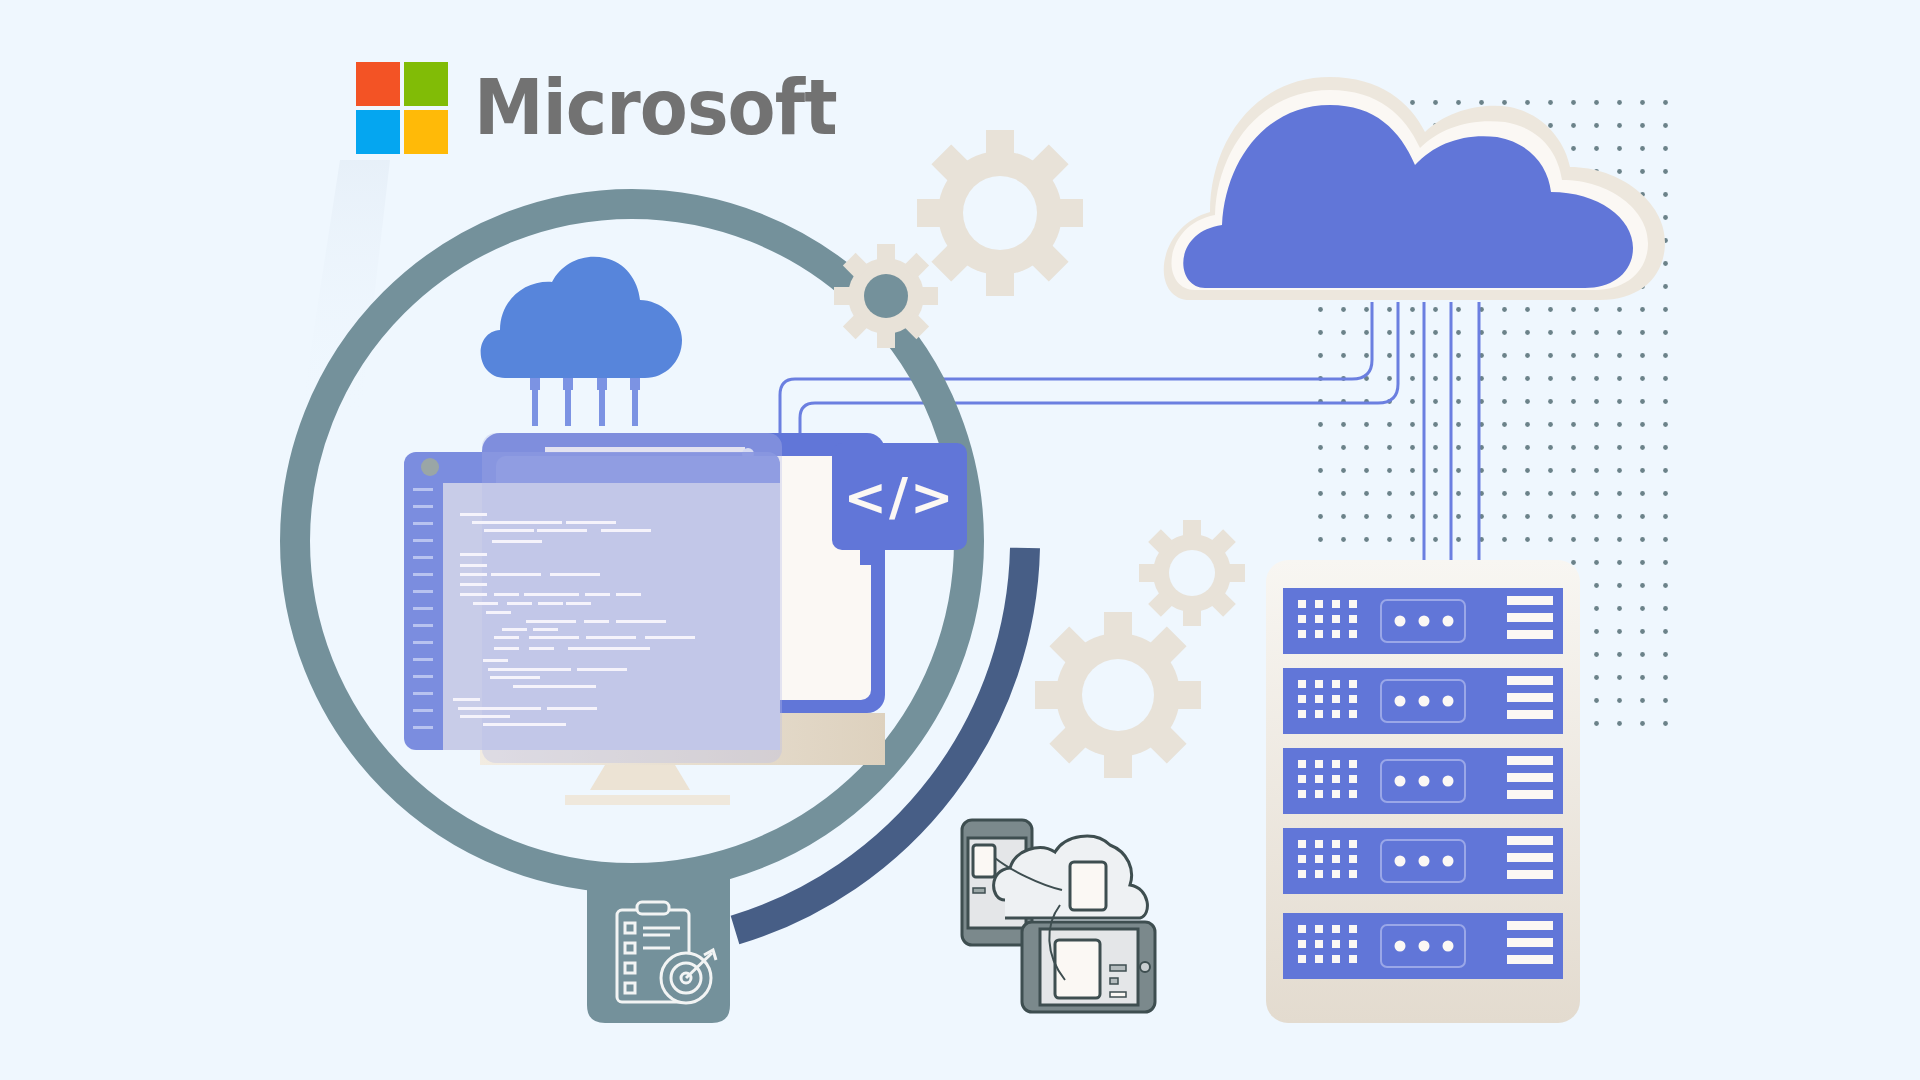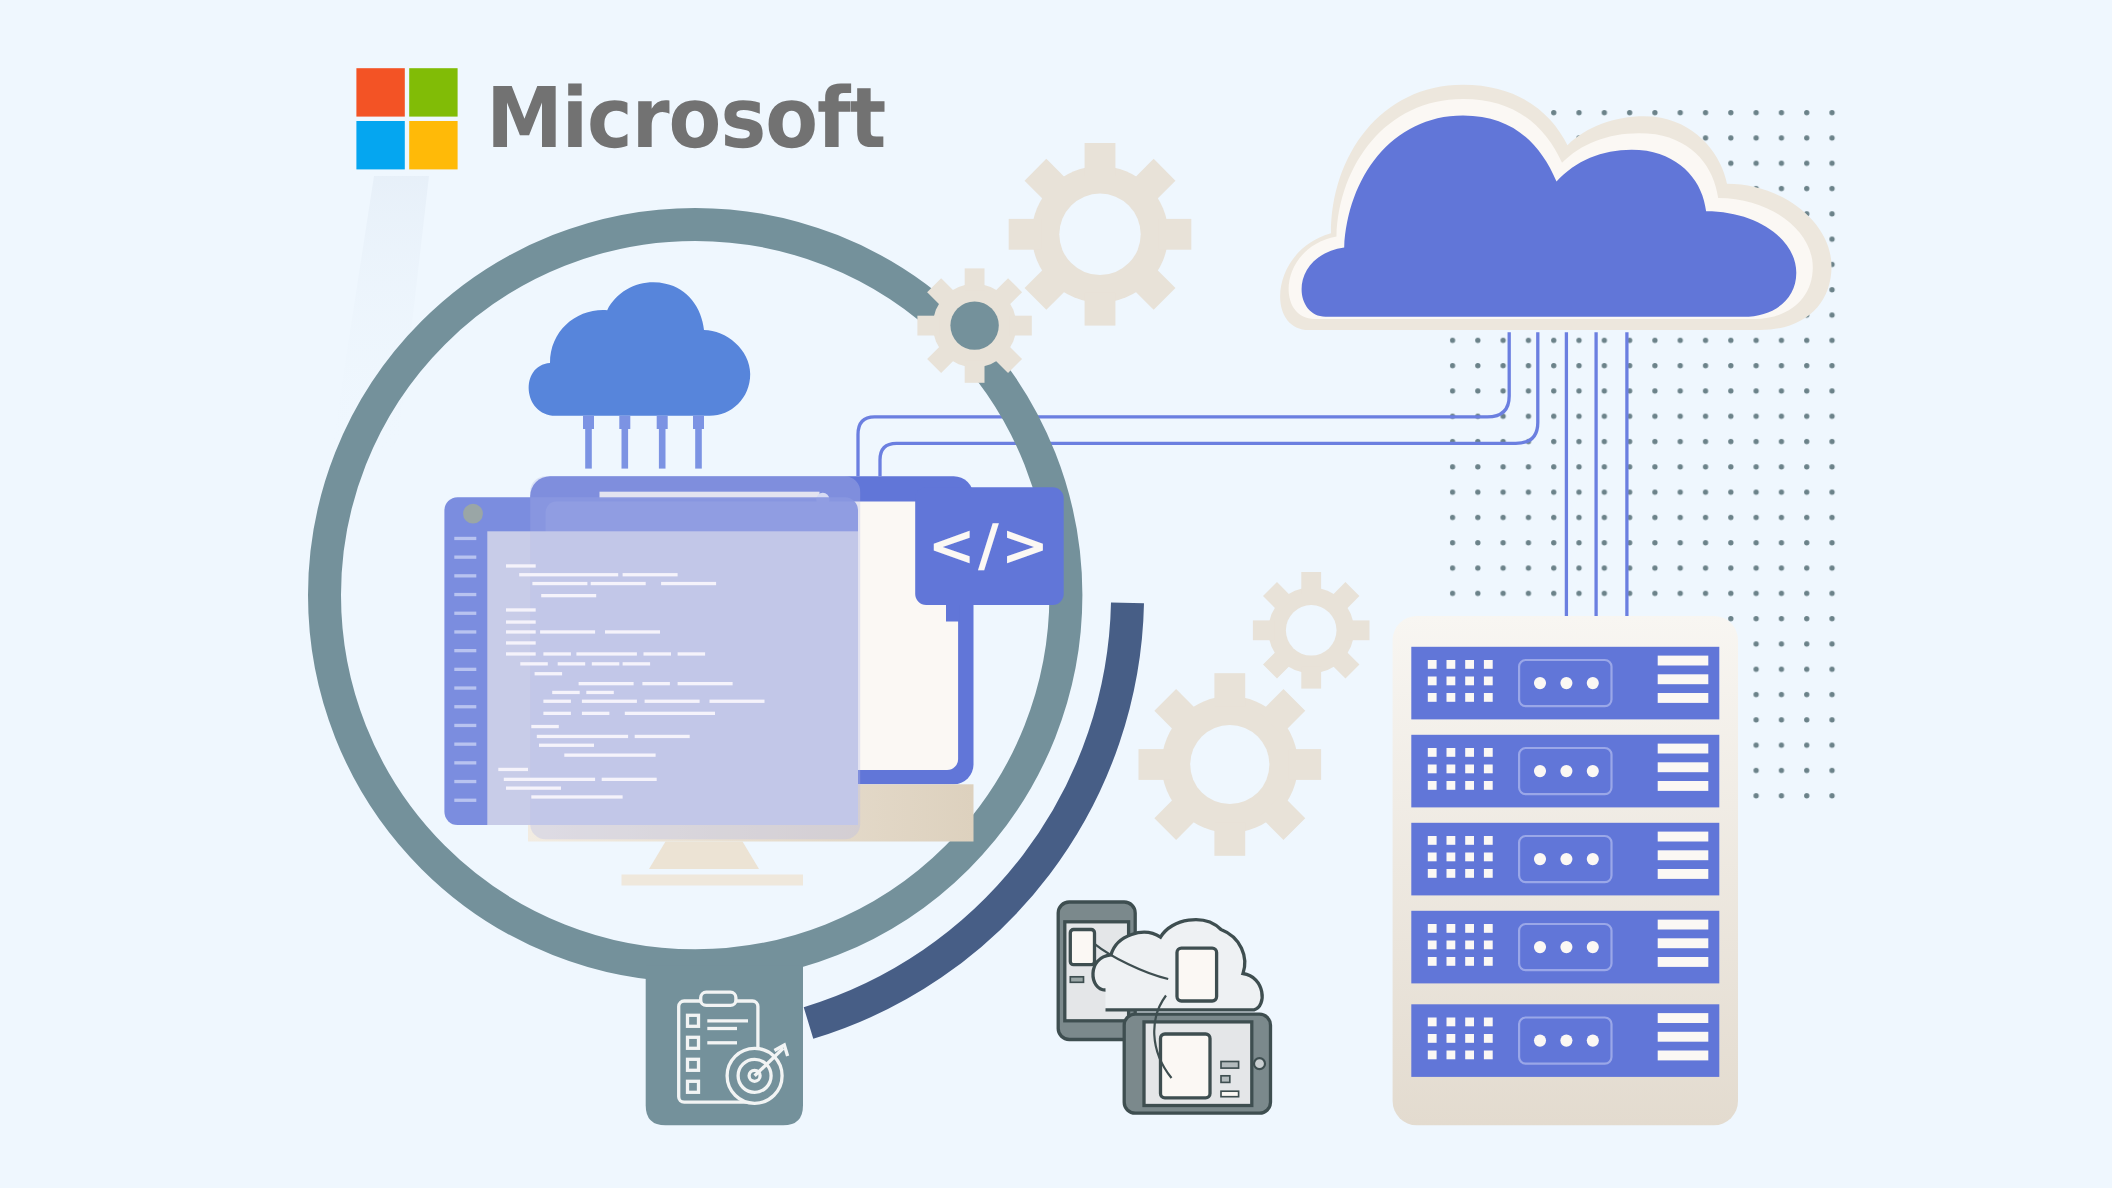--- a/index.html
+++ b/index.html
@@ -1,18 +1,18 @@
 <!DOCTYPE html>
 <html><head>
 <meta charset="utf-8">
 <style>
   html,body{margin:0;padding:0;}
   body{width:1920px;height:1080px;background:#eff7fe;overflow:hidden;position:relative;font-family:"Liberation Sans",sans-serif;}
   #scene{position:absolute;left:0;top:0;width:1920px;height:1080px;}
-  .logo{position:absolute;left:324px;top:62px;display:flex;align-items:center;}
+  .logo{position:absolute;left:356px;top:62px;display:flex;align-items:center;}
   .logo-grid{display:grid;grid-template-columns:44px 44px;grid-template-rows:44px 44px;gap:4px;}
   .logo-grid span{display:block;width:44px;height:44px;}
   .logo-text{margin-left:26px;font-size:76px;color:#727272;letter-spacing:-1px;font-family:"DejaVu Sans",sans-serif;font-weight:bold;line-height:1;transform:scaleX(0.92);transform-origin:left center;}
   .code-tag{position:absolute;left:832px;top:443px;width:135px;height:107px;display:flex;align-items:center;justify-content:center;color:#fbf8f4;font-size:52px;font-family:"DejaVu Sans",sans-serif;font-weight:bold;letter-spacing:2px;}
 </style>
 </head>
 <body>
 
 <svg id="scene" viewBox="0 0 1920 1080" xmlns="http://www.w3.org/2000/svg">
   <defs>

